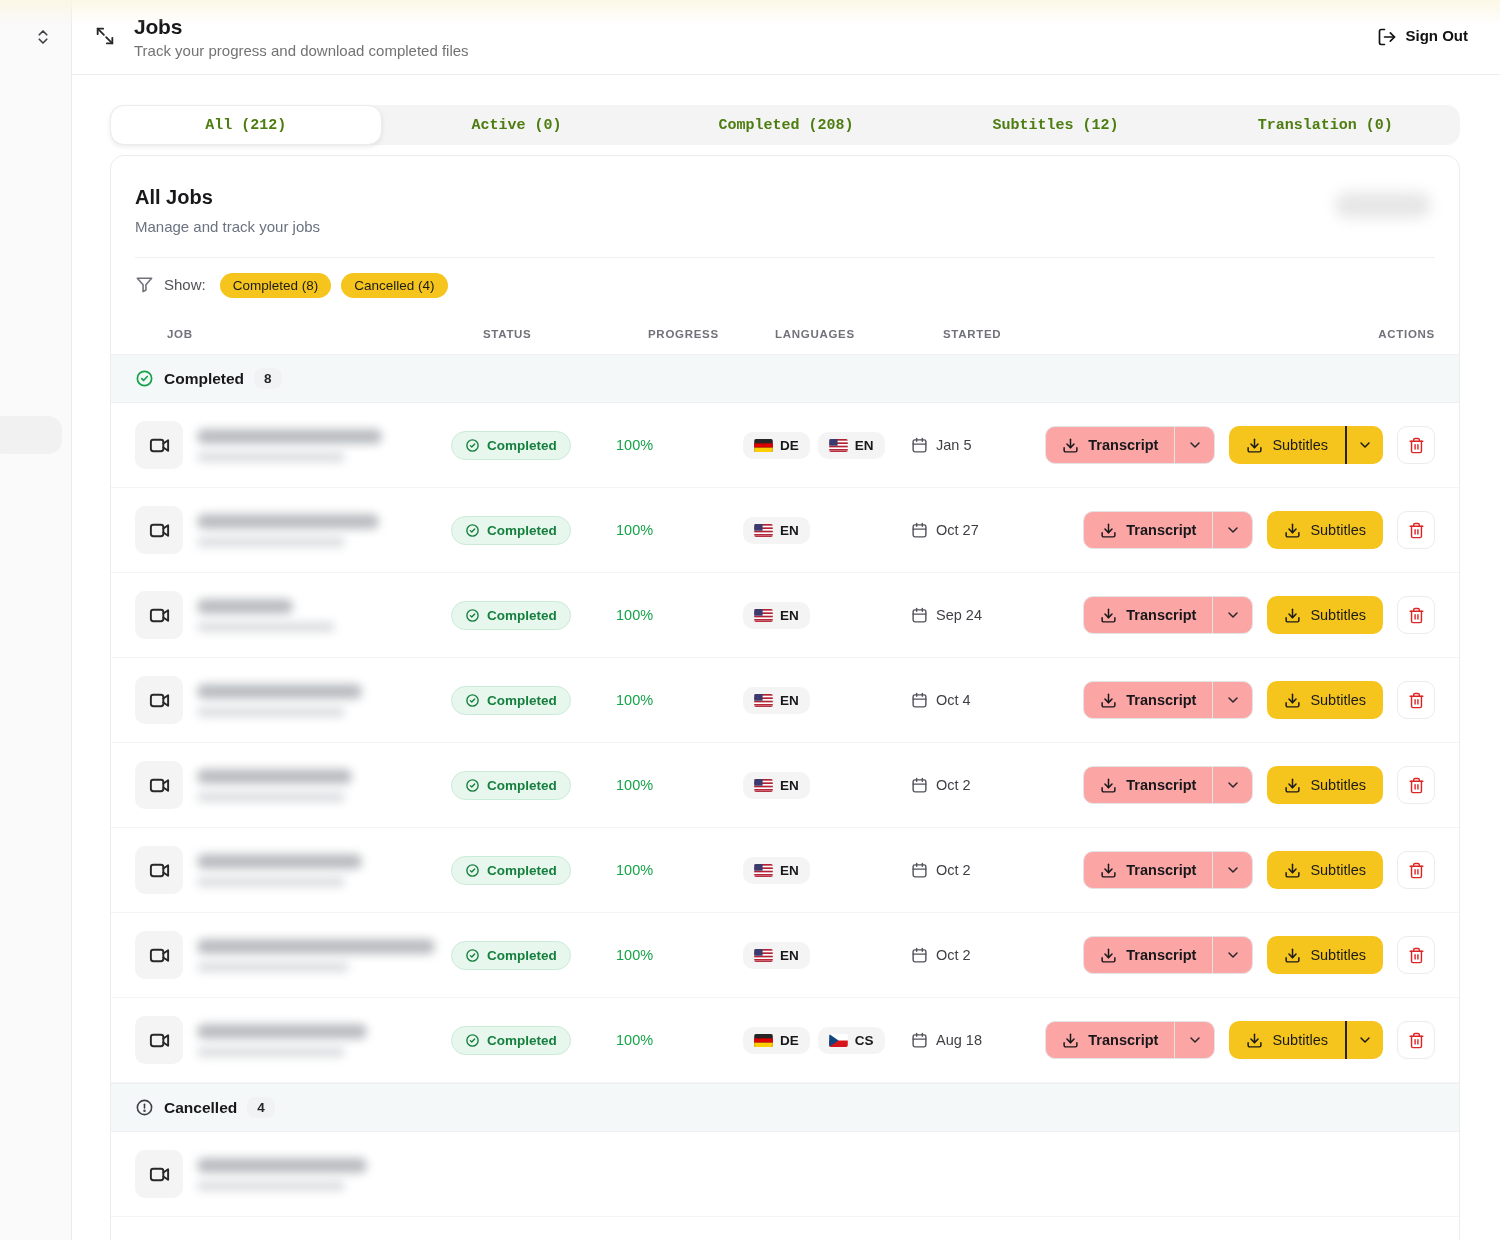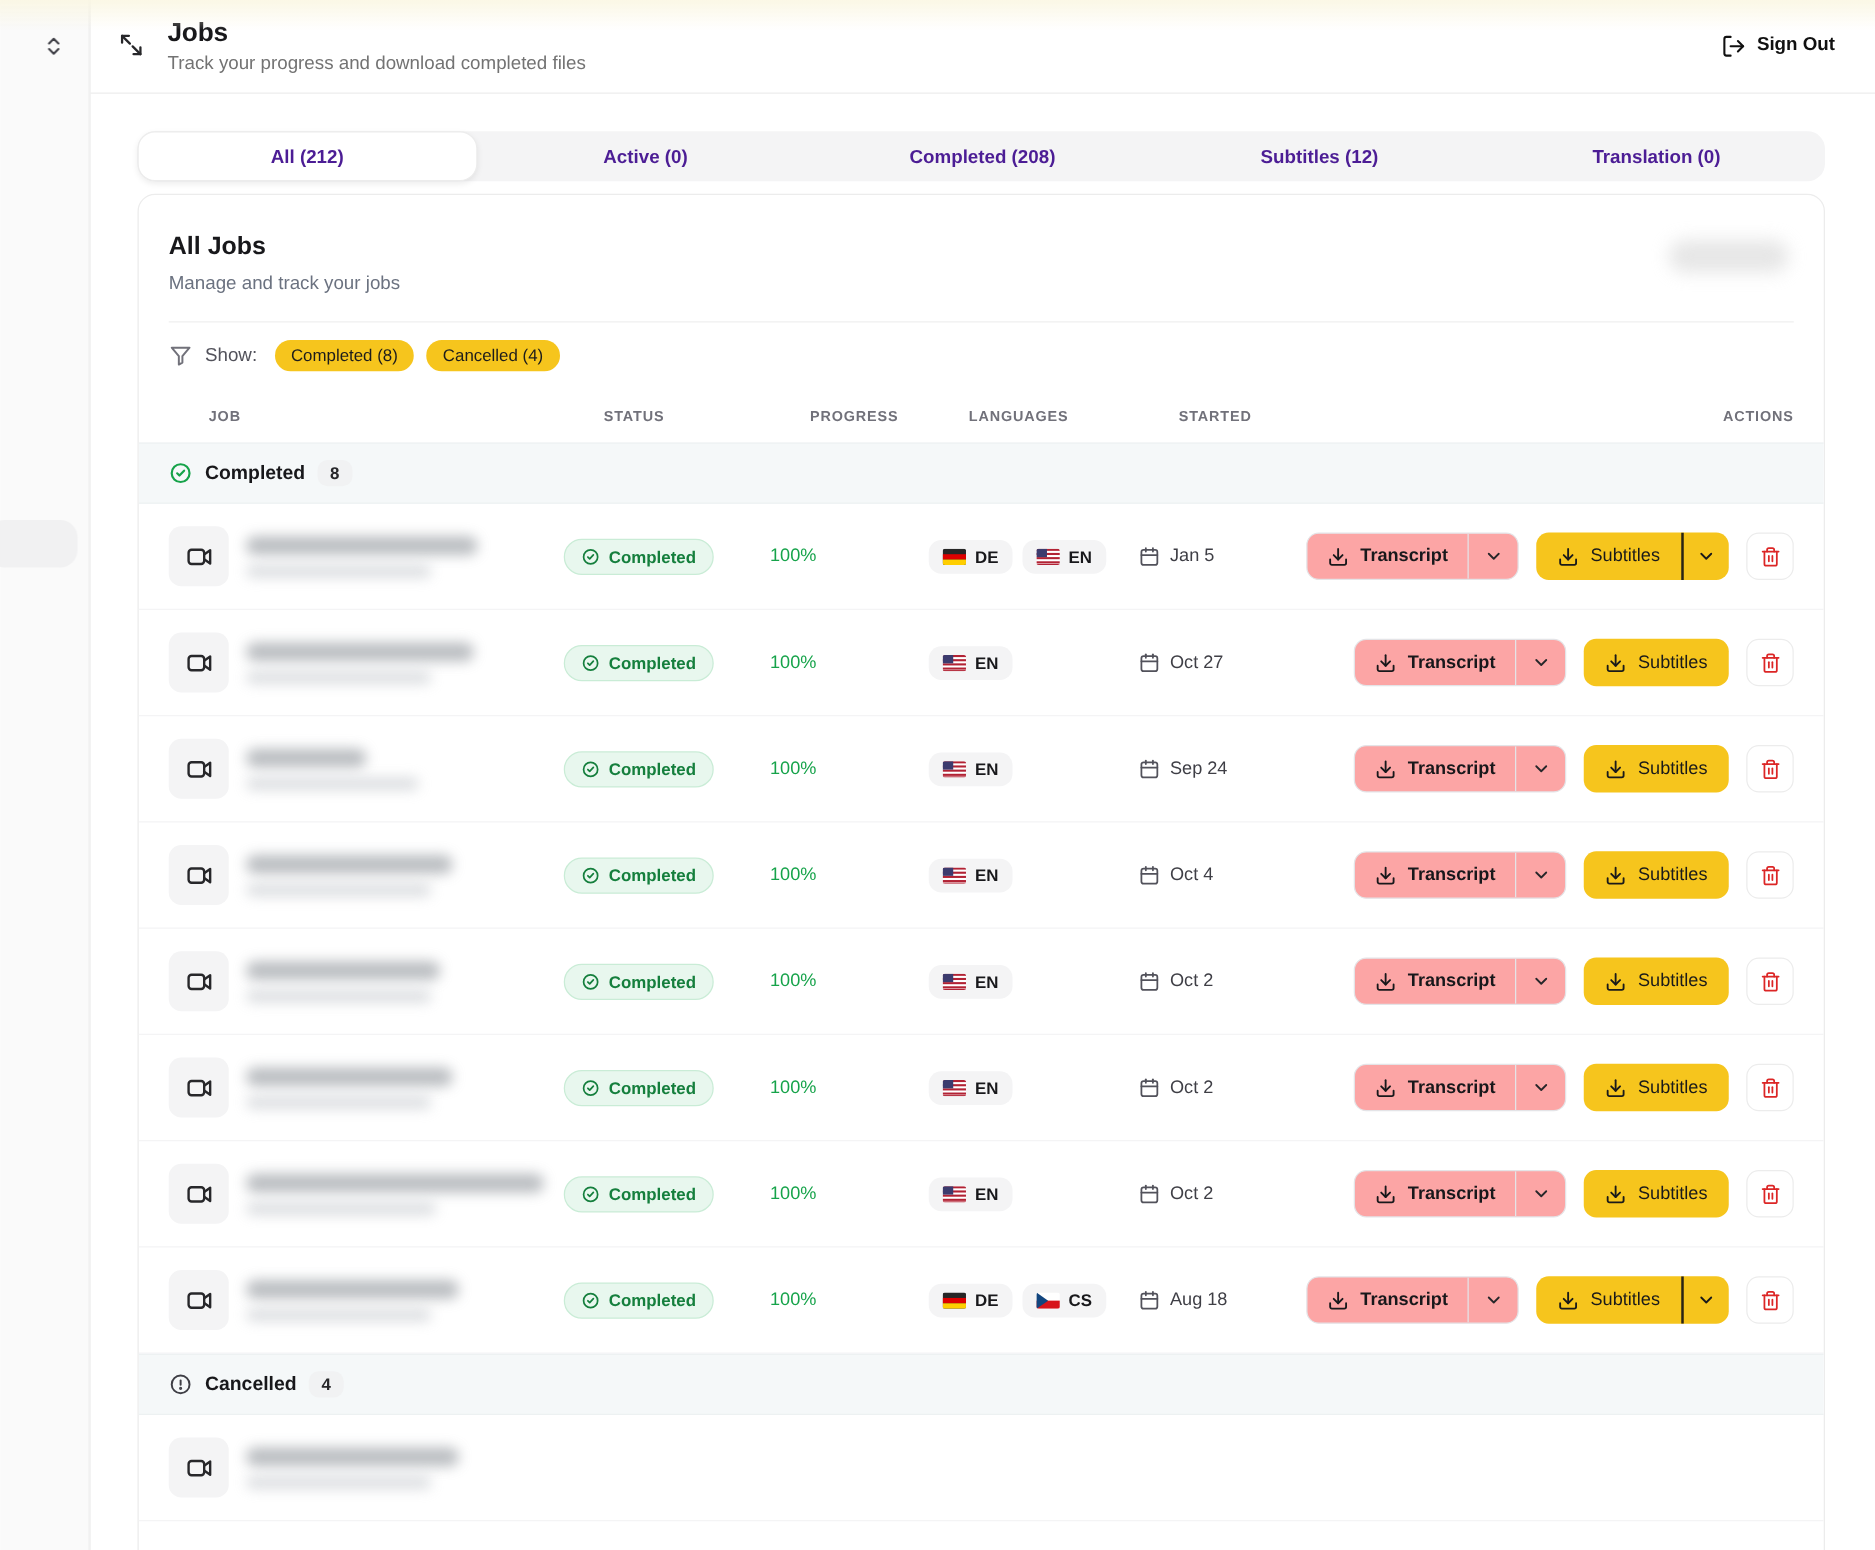--- a/index.html
+++ b/index.html
@@ -26,21 +26,21 @@
   .topbar h1 { font-size:21px; font-weight:700; letter-spacing:-.2px; }
   .topbar .sub { font-size:15px; color:#737373; margin-top:3px; }
   .signout { margin-left:auto; display:flex; align-items:flex-start; gap:9px; font-size:15px;
     font-weight:600; color:#111; cursor:pointer; }
 
   .content { padding:30px 40px 0 38px; }
 
   
   .tabs { display:flex; background:#f4f4f5; border-radius:14px; height:40px; }
   .tab { flex:1; display:flex; align-items:center; justify-content:center; font-size:15px;
-    font-weight:600; color:#4c1d95; cursor:pointer; border-radius:14px; }
+    font-weight:600; color:#4d7c0f; cursor:pointer; border-radius:14px;font-family:Liberation Mono, monospace; }
   .tab.active { background:#fff; font-weight:700; border:1px solid #ececec;
     box-shadow:0 2px 5px rgba(0,0,0,.08); }
 
   
   .card { margin-top:10px; border:1px solid #ececec; border-radius:14px; background:#fff;
     overflow:hidden; min-height:1100px; position:relative; }
   .card-head { padding:30px 28px 0 24px; position:relative; }
   .card-head h2 { font-size:20px; font-weight:700; }
   .card-head .sub { font-size:15px; color:#6b7280; margin-top:9px; }
   .blur-pill { position:absolute; right:28px; top:36px; width:96px; height:26px;

